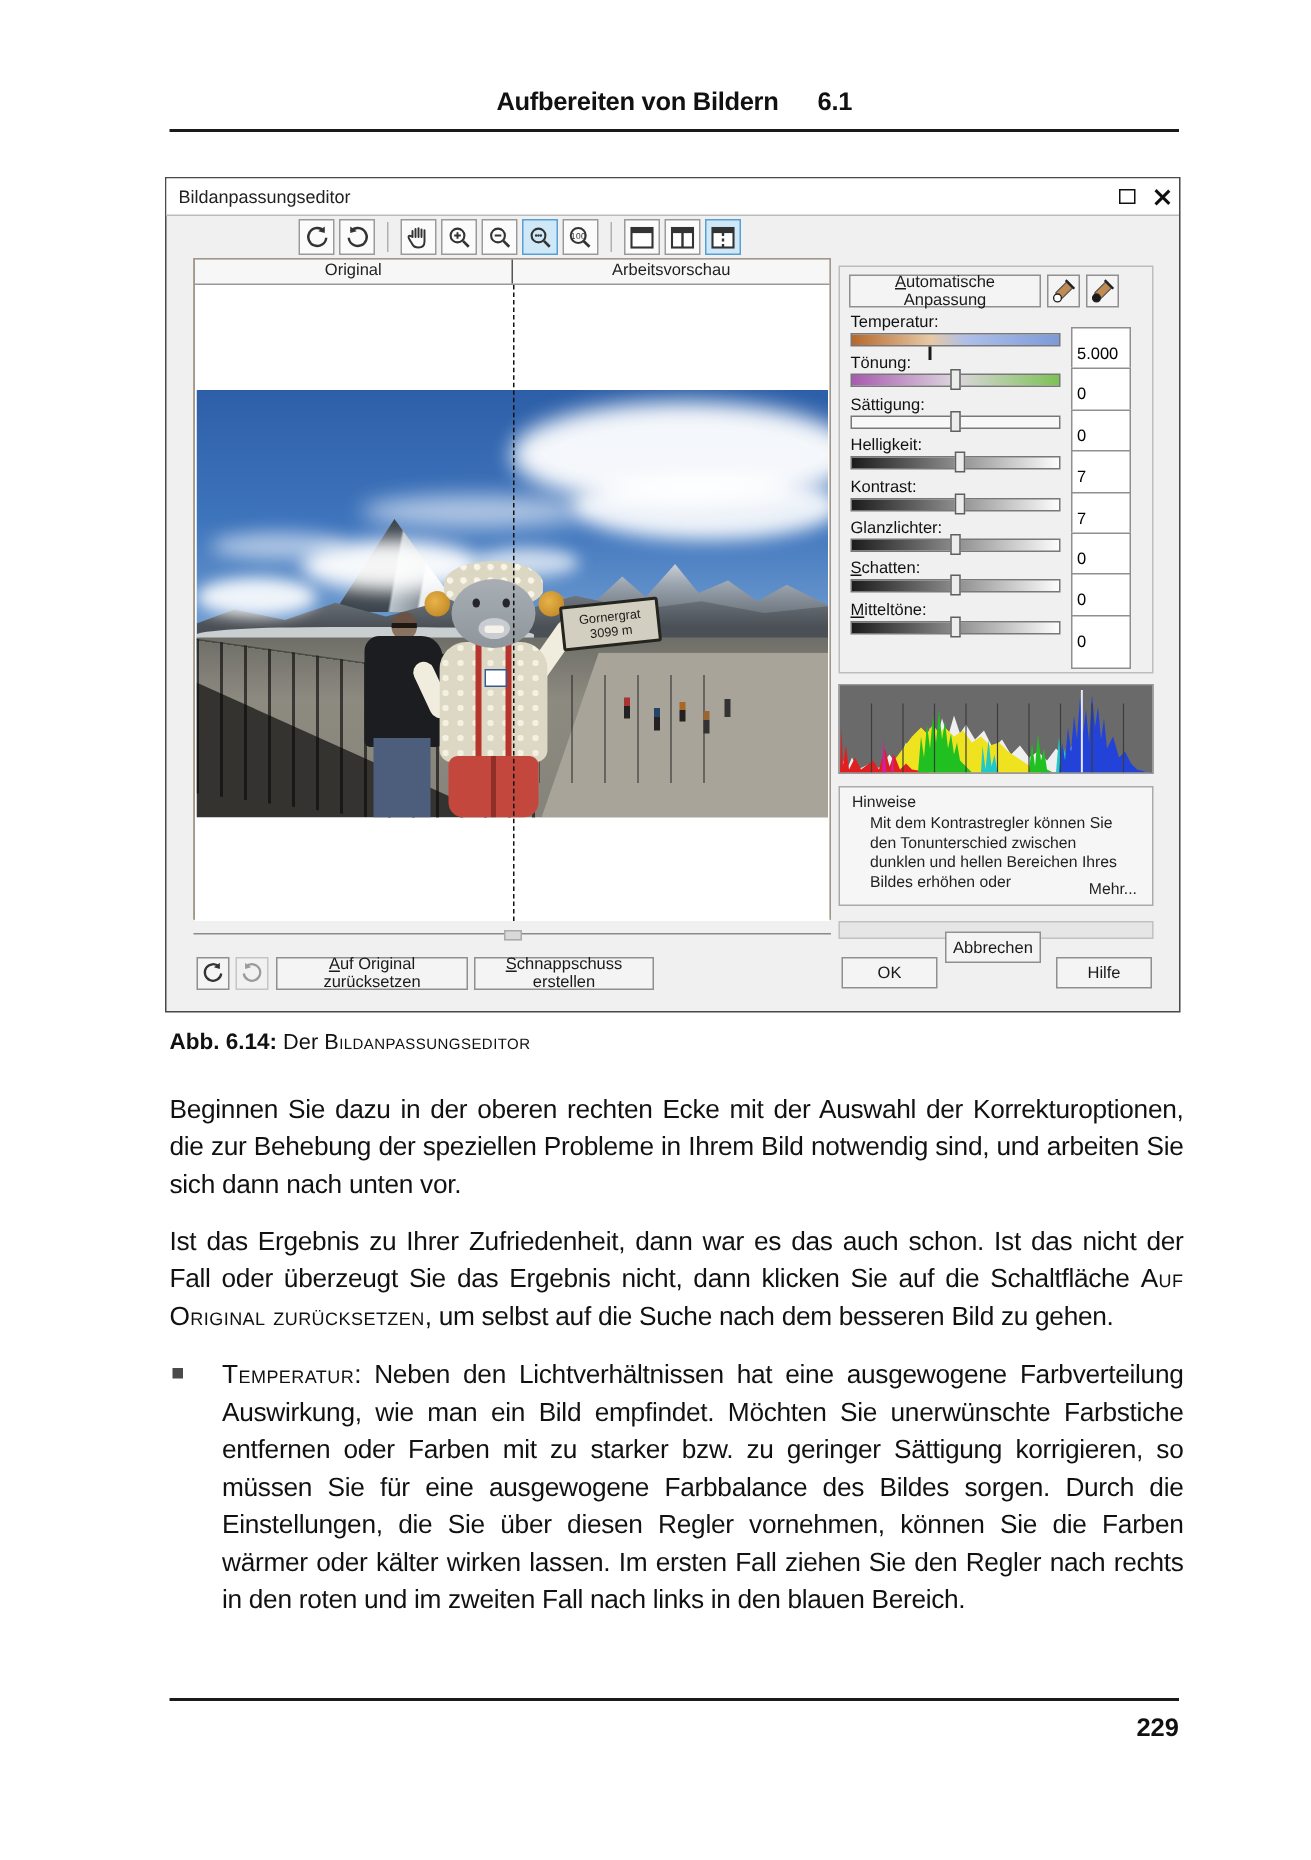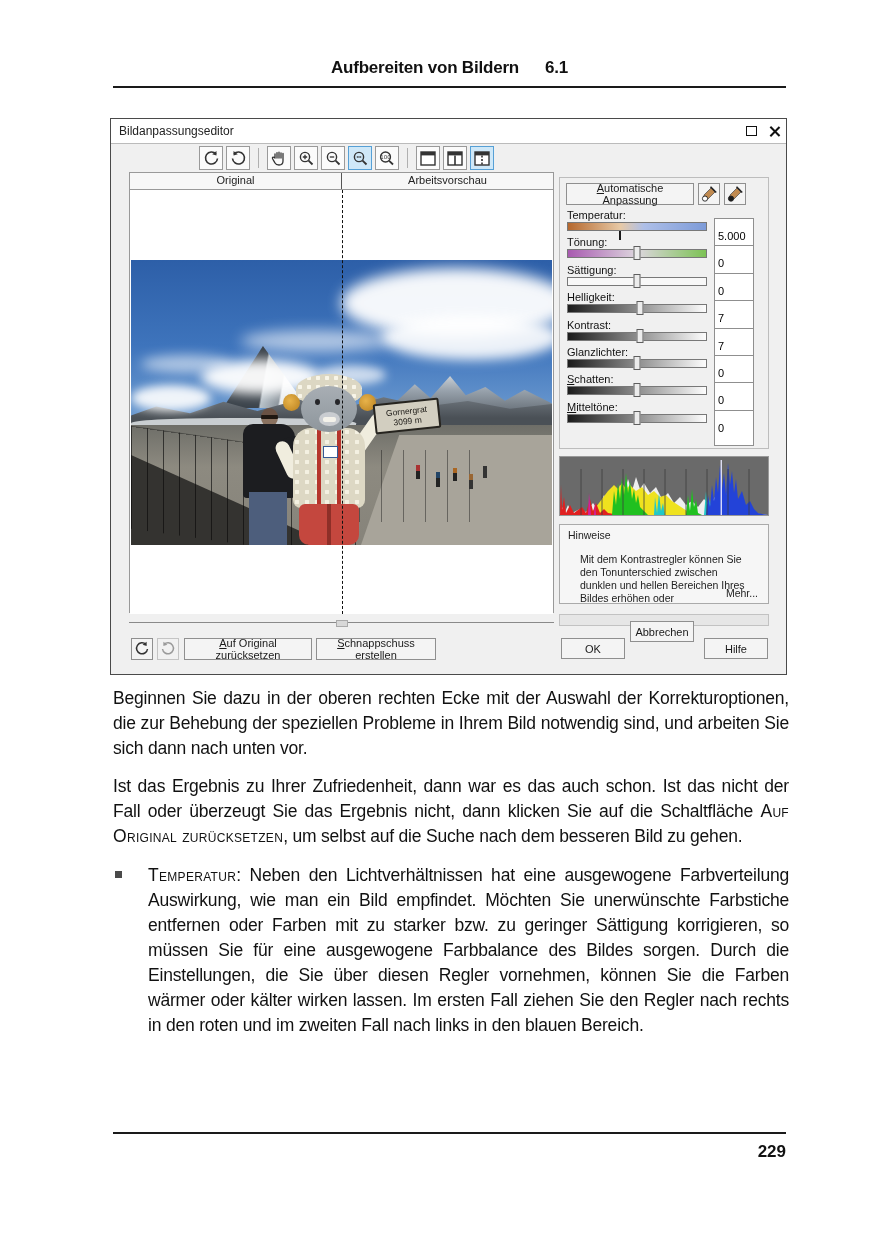--- a/index.html
+++ b/index.html
@@ -91,21 +91,21 @@
   .t-tint{background:linear-gradient(to right,#a85ab0,#ddd6de 50%,#7cc254);}
   .t-plain{background:#f8f8f8;}
   .t-gray{background:linear-gradient(to right,#1c1c1c,#fdfdfd);}
   .thumb{position:absolute;top:-4px;width:7px;height:14px;background:#ececec;border:1px solid #5f5f5f;box-sizing:border-box;transform:translateX(-50%);}
   .tick{position:absolute;top:8px;width:2px;height:9px;background:#1a1a1a;transform:translateX(-50%);}
   .val{position:absolute;right:16px;top:10px;width:40px;height:17px;border:1px solid #8f8f8f;background:#fff;font-size:11px;font-family:"Liberation Sans",sans-serif;padding:17px 3px;box-sizing:border-box;}
   .uf::first-letter{text-decoration:underline;}
 
   .histo{position:absolute;left:448px;top:337px;width:210px;height:60px;border:1px solid #999;box-sizing:border-box;background:#6a6a6a;}
   .hints{position:absolute;left:448px;top:405px;width:210px;height:80px;border:1px solid #aaa;background:#f6f6f6;box-sizing:border-box;font-size:10.5px;color:#222;}
-  .hints .ht{margin:4px 0 12px 8px;}
+  .hints .ht{margin:4px 0 2px 8px;}
   .hints .hb{margin:0 20px;line-height:13px;}
   .hints .hm{position:absolute;right:10px;bottom:4px;margin-top:40px;}
   .stripbar{position:absolute;left:448px;top:495px;width:210px;height:12px;background:#e6e6e6;border:1px solid #c2c2c2;box-sizing:border-box;}
   .okbtn{position:absolute;left:450px;top:519px;width:64px;height:21px;}
   .cancelbtn{position:absolute;left:519px;top:502px;width:64px;height:21px;}
   .helpbtn{position:absolute;left:593px;top:519px;width:64px;height:21px;}
 
   
   .content{position:absolute;left:113px;top:686px;width:676px;}
   .caption{font-size:14.5px;margin-bottom:24px;}
@@ -401,20 +401,25 @@
     </div>
 
     <div class="stripbar"></div>
 
     <button class="btn okbtn">OK</button>
     <button class="btn cancelbtn">Abbrechen</button>
     <button class="btn helpbtn">Hilfe</button>
   </div>
 
   <div class="content">
+    <div class="caption">
+      <b>Abb. 6.14:</b>
+      <span>Der</span>
+      <span class="sc">Bildanpassungseditor</span>
+    </div>
     <p class="para">Beginnen Sie dazu in der oberen rechten Ecke mit der Auswahl der Korrekturoptionen, die zur Behebung der speziellen Probleme in Ihrem Bild notwendig sind, und arbeiten Sie sich dann nach unten vor.</p>
     <p class="para"><span>Ist das Ergebnis zu Ihrer Zufriedenheit, dann war es das auch schon. Ist das nicht der Fall oder überzeugt Sie das Ergebnis nicht, dann klicken Sie auf die Schaltfläche </span><span class="sc">Auf Original zurücksetzen</span><span>, um selbst auf die Suche nach dem besseren Bild zu gehen.</span></p>
     <div class="bullet">
       <div class="bmark">
           <span></span>
         </div>
       <div class="btext"><span class="sc">Temperatur</span><span>: Neben den Lichtverhältnissen hat eine ausgewogene Farbverteilung Auswirkung, wie man ein Bild empfindet. Möchten Sie unerwünschte Farbstiche entfernen oder Farben mit zu starker bzw. zu geringer Sättigung korrigieren, so müssen Sie für eine ausgewogene Farbbalance des Bildes sorgen. Durch die Einstellungen, die Sie über diesen Regler vornehmen, können Sie die Farben wärmer oder kälter wirken lassen. Im ersten Fall ziehen Sie den Regler nach rechts in den roten und im zweiten Fall nach links in den blauen Bereich.</span></div>
     </div>
   </div>
 

